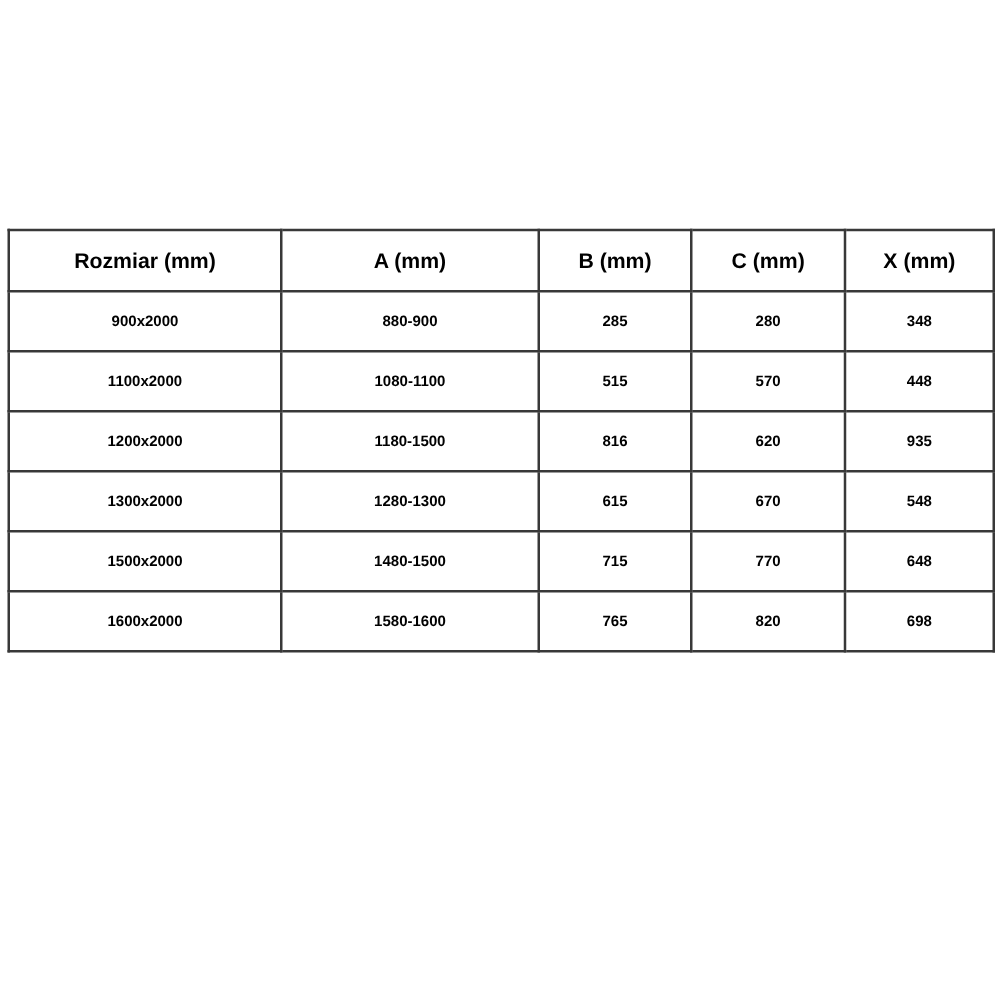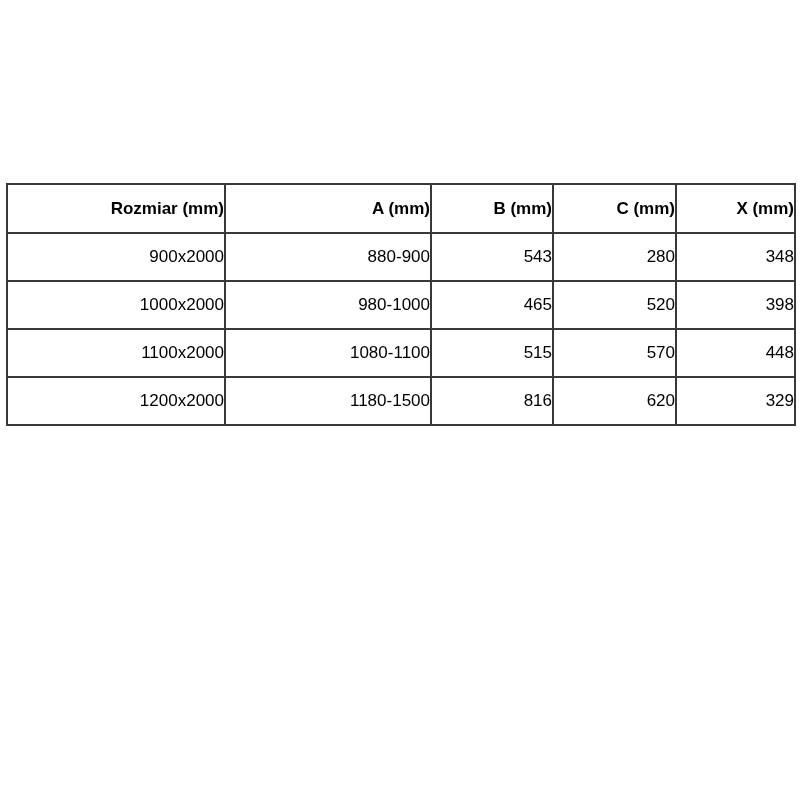--- a/index.html
+++ b/index.html
@@ -23,36 +23,36 @@
   }
   table.spec-table {
     border-collapse: collapse;
     table-layout: fixed;
     width: 788px;
     background: #ffffff;
   }
   table.spec-table th,
   table.spec-table td {
     border: 2px solid #383838;
-    text-align: right;
+    text-align: center;
     vertical-align: middle;
     color: #000000;
     background: #ffffff;
     overflow: hidden;
     white-space: nowrap;
   }
   table.spec-table th {
     height: 49px;
     font-size: 17px;
     font-weight: bold;
   }
   table.spec-table td {
     height: 48px;
-    font-size: 17px;
-    font-weight: normal;
+    font-size: 12px;
+    font-weight: bold;
   }
   col.c-size { width: 218px; }
   col.c-a    { width: 206px; }
   col.c-b    { width: 122px; }
   col.c-c    { width: 123px; }
   col.c-x    { width: 119px; }
 </style>
 </head>
 <body>
 
@@ -72,41 +72,55 @@
           <th>A (mm)</th>
           <th>B (mm)</th>
           <th>C (mm)</th>
           <th>X (mm)</th>
         </tr>
       </thead>
       <tbody>
         <tr>
           <td>900x2000</td>
           <td>880-900</td>
-          <td>543</td>
+          <td>285</td>
           <td>280</td>
           <td>348</td>
-        </tr>
-        <tr>
-          <td>1000x2000</td>
-          <td>980-1000</td>
-          <td>465</td>
-          <td>520</td>
-          <td>398</td>
         </tr>
         <tr>
           <td>1100x2000</td>
           <td>1080-1100</td>
           <td>515</td>
           <td>570</td>
           <td>448</td>
         </tr>
         <tr>
           <td>1200x2000</td>
           <td>1180-1500</td>
           <td>816</td>
           <td>620</td>
-          <td>329</td>
+          <td>935</td>
+        </tr>
+        <tr>
+          <td>1300x2000</td>
+          <td>1280-1300</td>
+          <td>615</td>
+          <td>670</td>
+          <td>548</td>
+        </tr>
+        <tr>
+          <td>1500x2000</td>
+          <td>1480-1500</td>
+          <td>715</td>
+          <td>770</td>
+          <td>648</td>
+        </tr>
+        <tr>
+          <td>1600x2000</td>
+          <td>1580-1600</td>
+          <td>765</td>
+          <td>820</td>
+          <td>698</td>
         </tr>
       </tbody>
     </table>
   </div>
 </div>
 
 </body></html>

